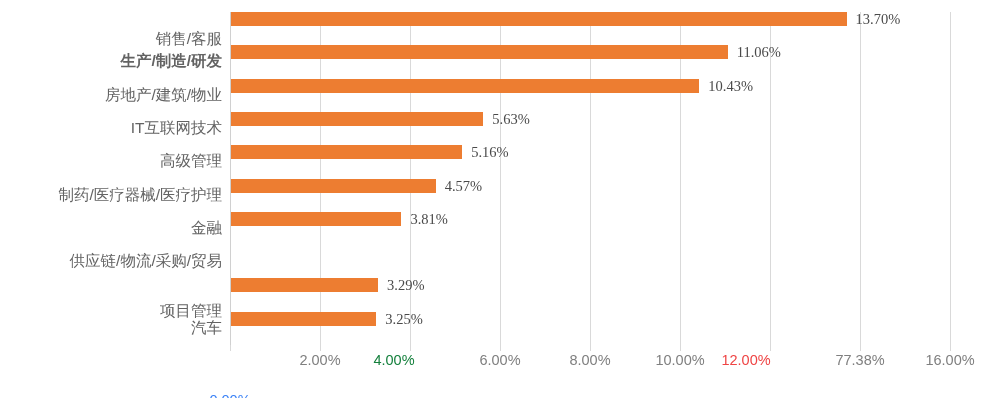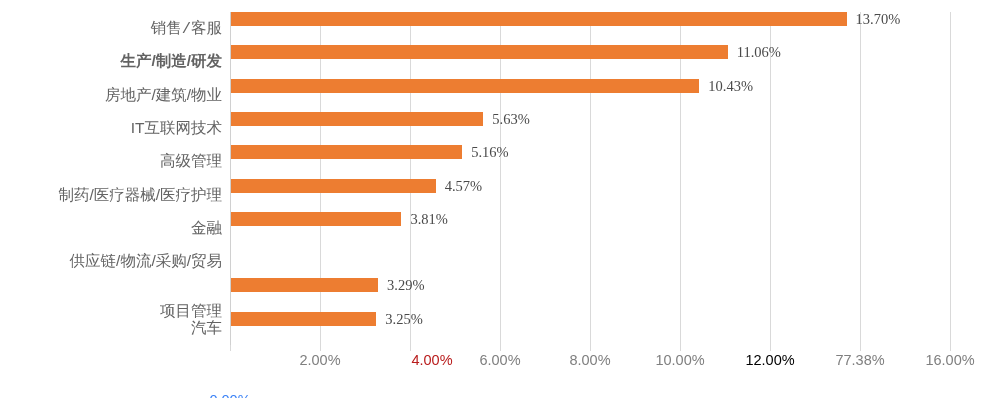--- a/index.html
+++ b/index.html
@@ -172,21 +172,21 @@
         <div class="row" style="top: 299.7px;">
           <div class="bar" title="汽车 3.25%" style="width: 146.25px; background: rgb(237, 125, 49);"></div>
           <div class="bar-label" style="color: rgb(74, 74, 74);">3.25%</div>
         </div>
       </div>
   </div>
 
   <div class="axis-line"></div>
 
   <div class="cat-labels" id="cat-labels">
-      <div class="cat-label" style="top: 0px; color: rgb(99, 99, 99); font-family: Liberation Mono, monospace;">销售/客服</div>
+      <div class="cat-label" style="top: 11px; color: rgb(99, 99, 99);">销售/客服</div>
       <div class="cat-label" style="top: 33.3px; color: rgb(99, 99, 99); font-weight: bold;">生产/制造/研发</div>
       <div class="cat-label" style="top: 66.6px; color: rgb(99, 99, 99);">房地产/建筑/物业</div>
       <div class="cat-label" style="top: 99.9px; color: rgb(99, 99, 99);">IT互联网技术</div>
       <div class="cat-label" style="top: 133.2px; color: rgb(99, 99, 99);">高级管理</div>
       <div class="cat-label" style="top: 166.5px; color: rgb(99, 99, 99);">制药/医疗器械/医疗护理</div>
       <div class="cat-label" style="top: 199.8px; color: rgb(99, 99, 99);">金融</div>
       <div class="cat-label" style="top: 233.1px; color: rgb(99, 99, 99);">供应链/物流/采购/贸易</div>
       <div class="cat-label" style="top: 266.4px; color: rgb(99, 99, 99); margin-top: 16px;">项目管理</div>
       <div class="cat-label" style="top: 299.7px; color: rgb(99, 99, 99);">汽车</div>
     </div>
@@ -198,22 +198,22 @@
       <div class="tick-mark" style="left: 500px;"></div>
       <div class="tick-mark" style="left: 590px;"></div>
       <div class="tick-mark" style="left: 680px;"></div>
       <div class="tick-mark" style="left: 770px;"></div>
       <div class="tick-mark" style="left: 860px;"></div>
       <div class="tick-mark" style="left: 950px;"></div>
     </div>
   <div class="tick-labels" id="tick-labels">
       <div class="tick-label" style="left: 230px; color: #3b82f6; margin-top: 40px;">0.00%</div>
       <div class="tick-label" style="left: 320px; color: rgb(127, 127, 127);">2.00%</div>
-      <div class="tick-label" style="left: 432px; color: #b91c1c;">4.00%</div>
+      <div class="tick-label" style="left: 394px; color: #15803d;">4.00%</div>
       <div class="tick-label" style="left: 500px; color: rgb(127, 127, 127);">6.00%</div>
       <div class="tick-label" style="left: 590px; color: rgb(127, 127, 127);">8.00%</div>
       <div class="tick-label" style="left: 680px; color: rgb(127, 127, 127);">10.00%</div>
-      <div class="tick-label" style="left: 770px; color: #000000;">12.00%</div>
+      <div class="tick-label" style="left: 746px; color: #ef4444;">12.00%</div>
       <div class="tick-label" style="left: 860px; color: rgb(127, 127, 127);">77.38%</div>
       <div class="tick-label" style="left: 950px; color: rgb(127, 127, 127);">16.00%</div>
     </div>
 
 </div>
 
 </body></html>

